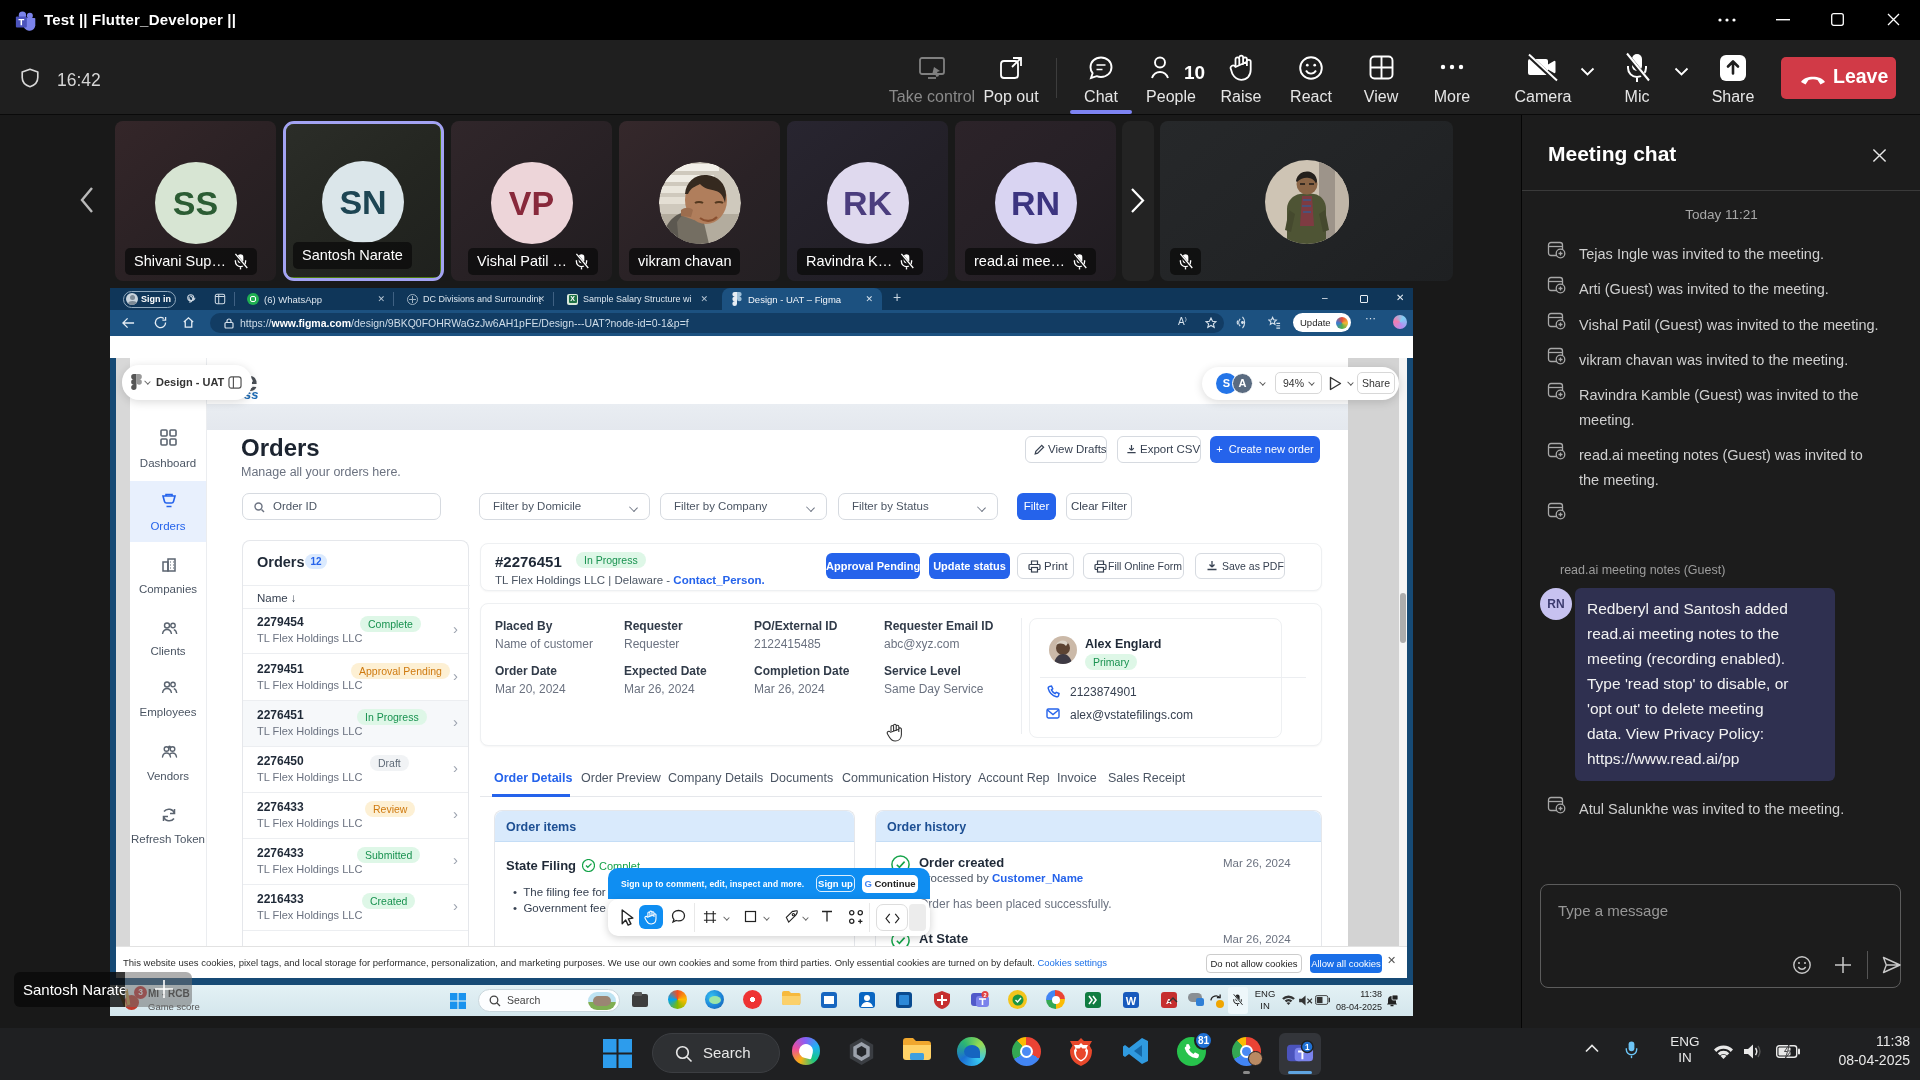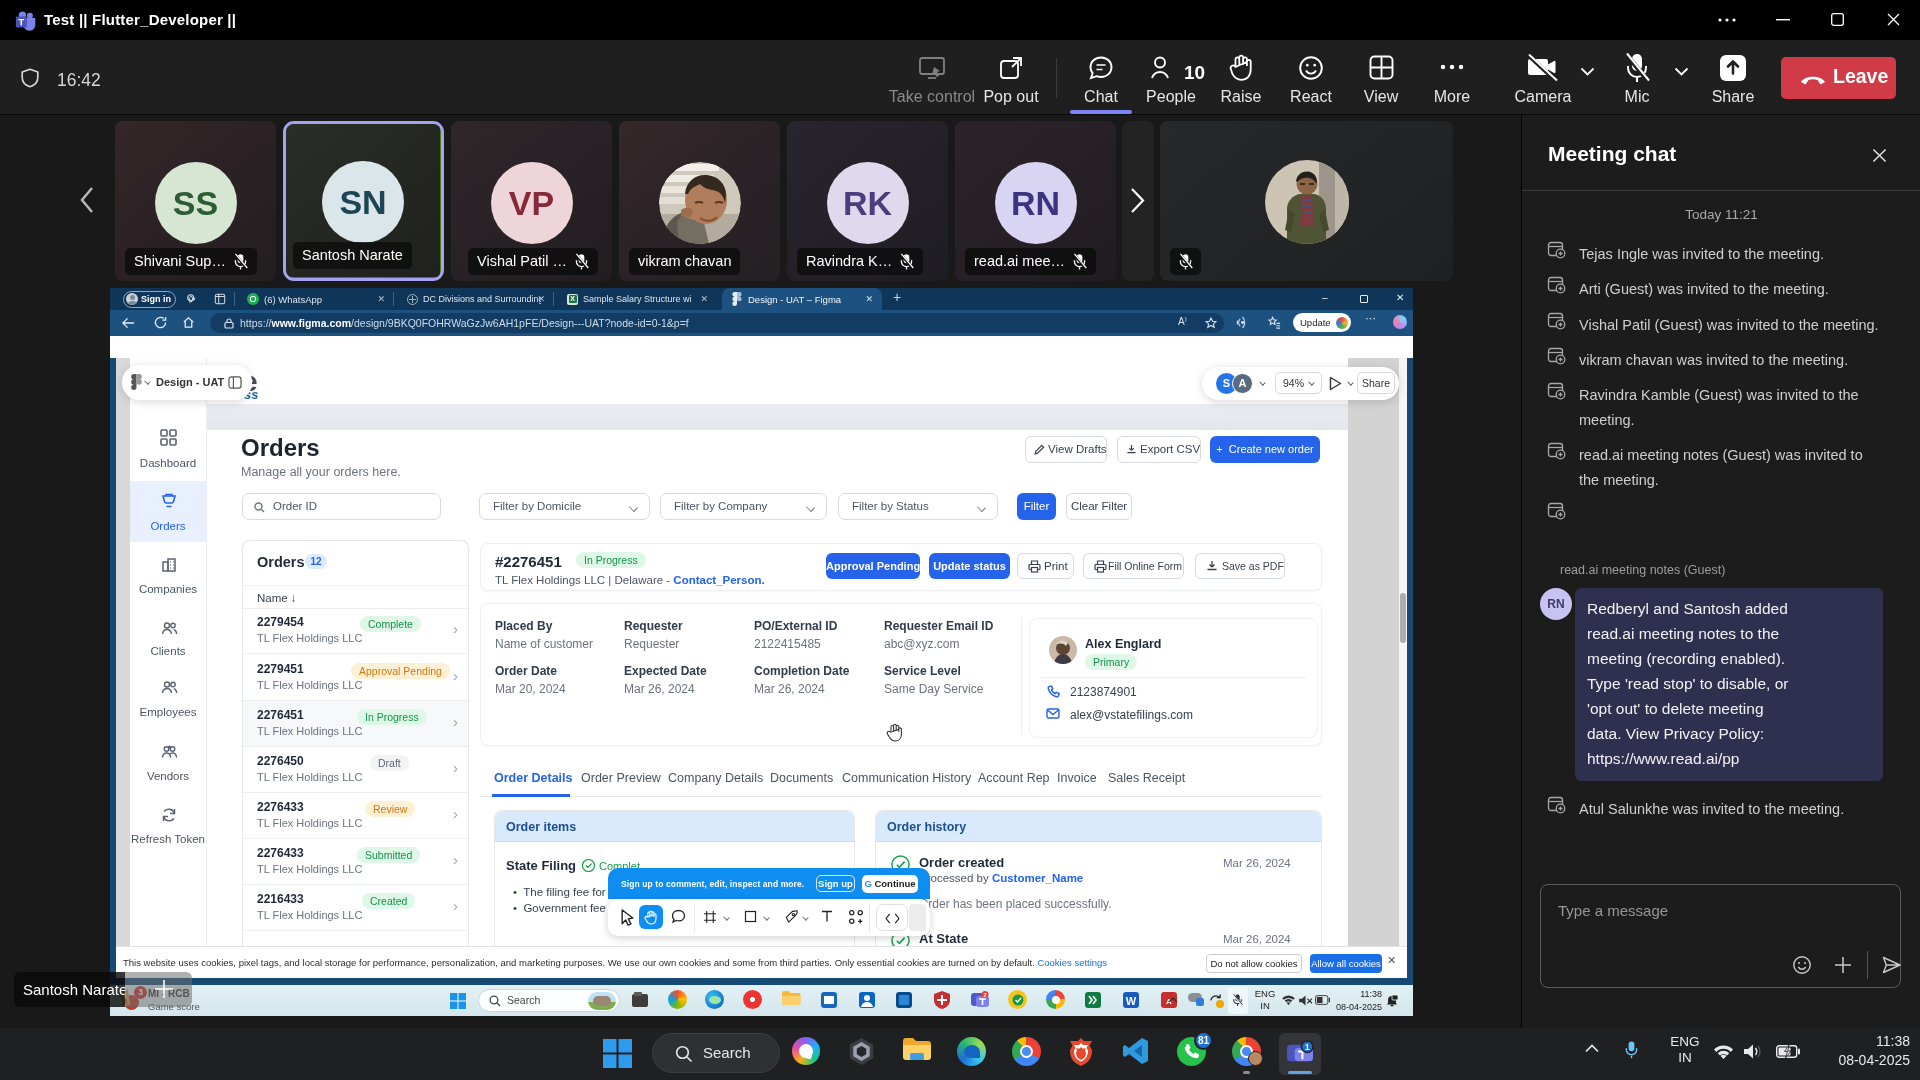--- a/index.html
+++ b/index.html
@@ -586,21 +586,21 @@
       <div class="oval" style="left:403px;top:33px;">abc@xyz.com</div>
       <div class="olbl" style="left:14px;top:60px;">Order Date</div>
       <div class="oval" style="left:14px;top:78px;">Mar 20, 2024</div>
       <div class="olbl" style="left:143px;top:60px;">Expected Date</div>
       <div class="oval" style="left:143px;top:78px;">Mar 26, 2024</div>
       <div class="olbl" style="left:273px;top:60px;">Completion Date</div>
       <div class="oval" style="left:273px;top:78px;">Mar 26, 2024</div>
       <div class="olbl" style="left:403px;top:60px;">Service Level</div>
       <div class="oval" style="left:403px;top:78px;">Same Day Service</div>
       <div class="abs" style="left:540px;top:14px;height:116px;border-left:1px solid #eceef1;"></div>
-      <div class="abs" style="left:548px;top:14px;width:289px;height:120px;border:1px solid #eef0f2;border-radius:8px;">
+      <div class="abs" style="left:548px;top:14px;width:253px;height:120px;border:1px solid #eef0f2;border-radius:8px;">
         <svg style="position:absolute;left:19px;top:17px" width="28" height="28" viewBox="0 0 28 28">
             <defs>
               <clipPath id="ax">
                 <circle cx="14" cy="14" r="14"></circle>
               </clipPath>
             </defs>
             <g clip-path="url(#ax)">
               <rect width="28" height="28" fill="#cbb9a8"></rect>
               <circle cx="14" cy="12" r="7" fill="#5d4433"></circle>
               <path d="M7 9c2-5 9-6 12-2l-2 3c-3-3-6-3-10-1z" fill="#ddd5c9"></path>
@@ -970,21 +970,21 @@
   <div class="sysmsg" style="top:328px;width:300px;">read.ai meeting notes (Guest) was invited to the meeting.</div>
   <svg class="calicon" style="top:386px" width="19" height="19" viewBox="0 0 19 19" fill="none" stroke="#a8a8a8" stroke-width="1.3">
       <rect x="1.5" y="2.5" width="14" height="13" rx="2.5"></rect>
       <path d="M1.5 6.5h14"></path>
       <circle cx="13.5" cy="13.5" r="4.3" fill="#1c1c1c" stroke="#a8a8a8"></circle>
       <path d="M13.5 11.5v4M11.5 13.5h4"></path>
     </svg>
 
   <div class="abs" style="left:38px;top:448px;font-size:12.5px;color:#9d9d9d;">read.ai meeting notes (Guest)</div>
   <div class="abs" style="left:18px;top:473px;width:32px;height:32px;border-radius:50%;background:#c7c2f0;color:#3b3a6e;font-size:12px;font-weight:700;text-align:center;line-height:32px;">RN</div>
-  <div class="abs" style="left:53px;top:473px;width:308px;height:193px;background:#2f3050;border-radius:6px;color:#f2f2f2;font-size:15.5px;line-height:25px;padding:8px 12px;">Redberyl and Santosh added<br>read.ai meeting notes to the<br>meeting (recording enabled).<br>Type 'read stop' to disable, or<br>'opt out' to delete meeting<br>data. View Privacy Policy:<br>https://www.read.ai/pp</div>
+  <div class="abs" style="left:53px;top:473px;width:260px;height:193px;background:#2f3050;border-radius:6px;color:#f2f2f2;font-size:15.5px;line-height:25px;padding:8px 12px;">Redberyl and Santosh added<br>read.ai meeting notes to the<br>meeting (recording enabled).<br>Type 'read stop' to disable, or<br>'opt out' to delete meeting<br>data. View Privacy Policy:<br>https://www.read.ai/pp</div>
 
   <svg class="calicon" style="top:680px" width="19" height="19" viewBox="0 0 19 19" fill="none" stroke="#a8a8a8" stroke-width="1.3">
       <rect x="1.5" y="2.5" width="14" height="13" rx="2.5"></rect>
       <path d="M1.5 6.5h14"></path>
       <circle cx="13.5" cy="13.5" r="4.3" fill="#1c1c1c" stroke="#a8a8a8"></circle>
       <path d="M13.5 11.5v4M11.5 13.5h4"></path>
     </svg>
   <div class="sysmsg" style="top:682px;">Atul Salunkhe was invited to the meeting.</div>
 
   <div class="abs" style="left:18px;top:769px;width:361px;height:104px;border:1px solid #5c5c5c;border-radius:8px;">

